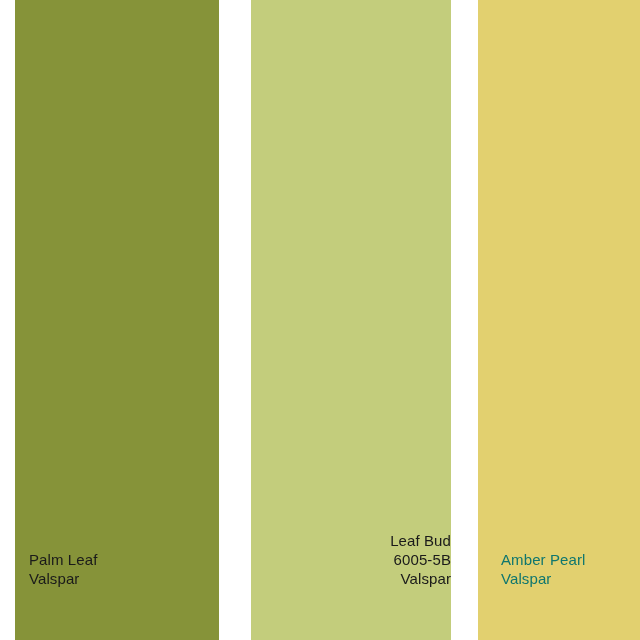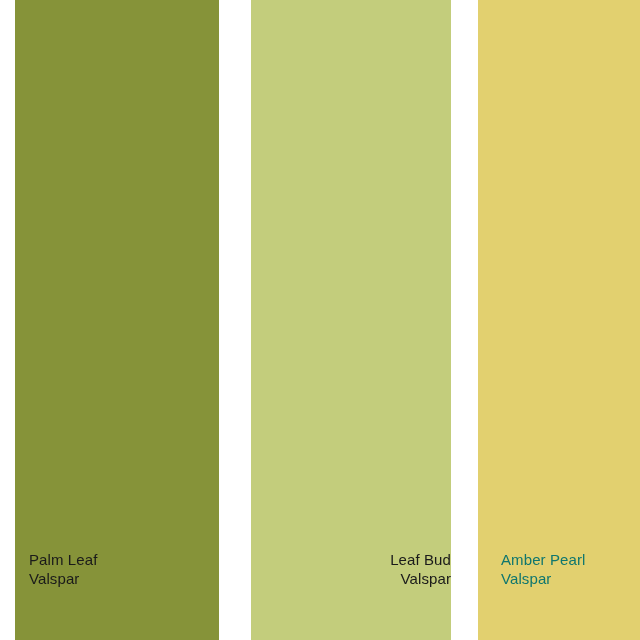--- a/index.html
+++ b/index.html
@@ -80,20 +80,21 @@
       <span class="label-line">Palm Leaf</span>
       <span class="label-line">Valspar</span>
     </div>
   </div>
 
   <div class="swatch-gap gap-1"></div>
 
   <div class="swatch-column col-2" style="background-color: rgb(195, 205, 124); width: 200px;">
     <div class="swatch-label" style="color: rgb(26, 26, 26);">
       <span class="label-line">Leaf Bud</span>
+      <span class="label-line">6005-5B</span>
       <span class="label-line">Valspar</span>
     </div>
   </div>
 
   <div class="swatch-gap gap-2"></div>
 
   <div class="swatch-column col-3" style="background-color: rgb(226, 208, 111); width: 207px;">
     <div class="swatch-label" style="color: #0f766e;">
       <span class="label-line">Amber Pearl</span>
       <span class="label-line">Valspar</span>

